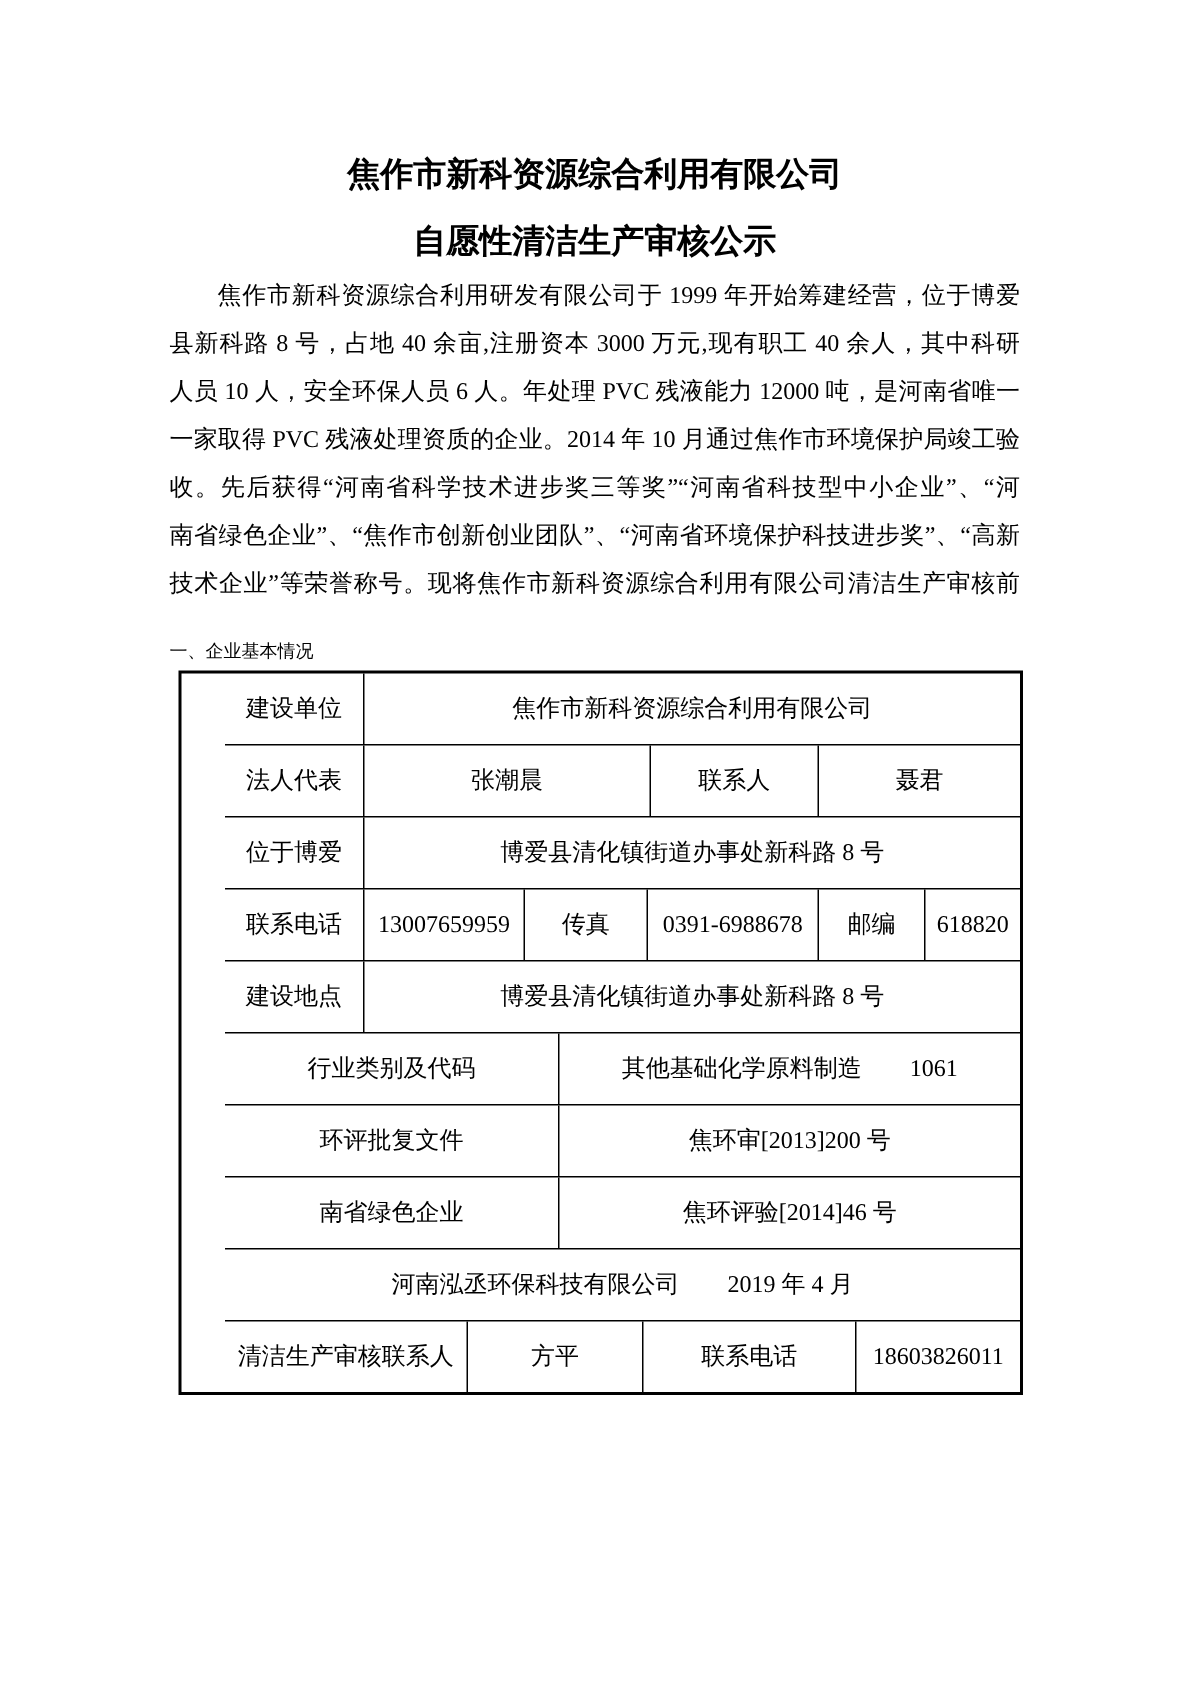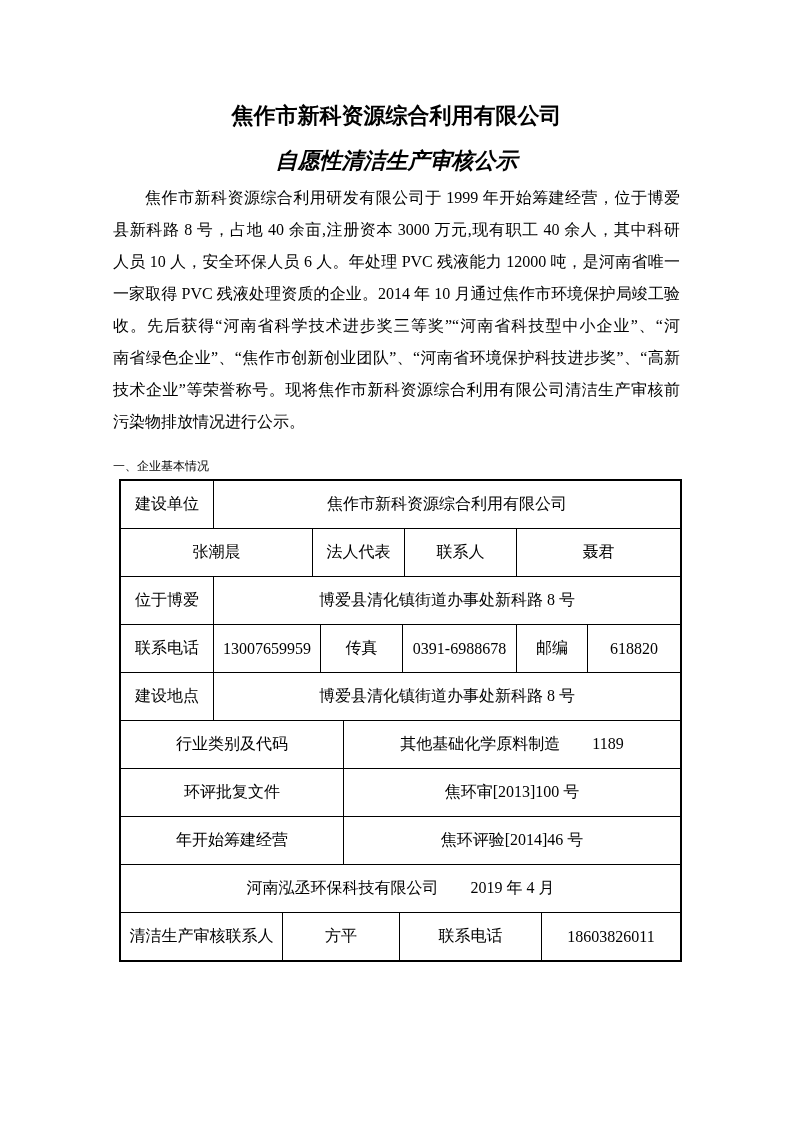--- a/index.html
+++ b/index.html
@@ -8,36 +8,36 @@
     overflow:hidden;position:relative;
     font-family:"Liberation Serif","DejaVu Serif",serif;
   }
   .content{padding:0 113px;}
   .title{
     font-family:"Liberation Sans","DejaVu Sans",sans-serif;
     font-weight:bold;font-size:22px;line-height:30px;
     text-align:center;margin:0;
   }
   .title1{padding-top:101px;}
-  .title2{margin-top:15px;font-style:italic;}
+  .title2{margin-top:15px;}
   .para{margin-top:6px;}
   .pline{
     font-size:16px;line-height:32px;
     text-align:justify;text-align-last:justify;
     text-justify:distribute;
     white-space:nowrap;
   }
   .pline.first{text-indent:32px;}
   .pline.last{text-align-last:left;}
   .sec-heading{font-size:12px;line-height:26px;margin-top:15px;}
   .tbl{
     margin-top:0;margin-left:6px;width:563px;
     border:2px solid #000;box-sizing:border-box;
   }
-  .trow{display:flex;height:47px;}
+  .trow{display:flex;height:47px;margin-left:29px;}
   .trow + .trow{border-top:1px solid #000;}
   .tcell{
     display:flex;align-items:center;justify-content:center;
     font-size:16px;box-sizing:border-box;
     border-left:1px solid #000;
     overflow:hidden;white-space:nowrap;
   }
   .tcell:first-child{border-left:none;}
   .grow{flex:1 1 auto;}
 </style>
@@ -51,35 +51,34 @@
     <h2 class="title title2">自愿性清洁生产审核公示</h2>
 
     <div class="para">
       <div class="pline first">焦作市新科资源综合利用研发有限公司于 1999 年开始筹建经营，位于博爱</div>
       <div class="pline">县新科路 8 号，占地 40 余亩,注册资本 3000 万元,现有职工 40 余人，其中科研</div>
       <div class="pline">人员 10 人，安全环保人员 6 人。年处理 PVC 残液能力 12000 吨，是河南省唯一</div>
       <div class="pline">一家取得 PVC 残液处理资质的企业。2014 年 10 月通过焦作市环境保护局竣工验</div>
       <div class="pline">收。先后获得“河南省科学技术进步奖三等奖”“河南省科技型中小企业”、“河</div>
       <div class="pline">南省绿色企业”、“焦作市创新创业团队”、“河南省环境保护科技进步奖”、“高新</div>
       <div class="pline">技术企业”等荣誉称号。现将焦作市新科资源综合利用有限公司清洁生产审核前</div>
-      <div class="pline last">污染物排放情况进行公示。</div>
     </div>
 
     <div class="sec-heading">一、企业基本情况</div>
 
     <div class="tbl">
 
       <div class="trow">
         <div class="tcell" style="flex:0 0 92px">建设单位</div>
         <div class="tcell grow">焦作市新科资源综合利用有限公司</div>
       </div>
 
       <div class="trow">
+        <div class="tcell" style="flex:0 0 92px">法人代表</div>
         <div class="tcell" style="flex:0 0 191px">张潮晨</div>
-        <div class="tcell" style="flex:0 0 92px">法人代表</div>
         <div class="tcell" style="flex:0 0 112px">联系人</div>
         <div class="tcell grow">聂君</div>
       </div>
 
       <div class="trow">
         <div class="tcell" style="flex:0 0 92px">位于博爱</div>
         <div class="tcell grow">博爱县清化镇街道办事处新科路 8 号</div>
       </div>
 
       <div class="trow">
@@ -91,30 +90,30 @@
         <div class="tcell grow">618820</div>
       </div>
 
       <div class="trow">
         <div class="tcell" style="flex:0 0 92px">建设地点</div>
         <div class="tcell grow">博爱县清化镇街道办事处新科路 8 号</div>
       </div>
 
       <div class="trow">
         <div class="tcell" style="flex:0 0 222px">行业类别及代码</div>
-        <div class="tcell grow">其他基础化学原料制造　　1189</div>
+        <div class="tcell grow">其他基础化学原料制造　　1061</div>
       </div>
 
       <div class="trow">
         <div class="tcell" style="flex:0 0 222px">环评批复文件</div>
-        <div class="tcell grow">焦环审[2013]100 号</div>
+        <div class="tcell grow">焦环审[2013]200 号</div>
       </div>
 
       <div class="trow">
-        <div class="tcell" style="flex:0 0 222px">年开始筹建经营</div>
+        <div class="tcell" style="flex:0 0 222px">南省绿色企业</div>
         <div class="tcell grow">焦环评验[2014]46 号</div>
       </div>
 
       <div class="trow">
         <div class="tcell grow">河南泓丞环保科技有限公司　　2019 年 4 月</div>
       </div>
 
       <div class="trow">
         <div class="tcell" style="flex:0 0 161px">清洁生产审核联系人</div>
         <div class="tcell" style="flex:0 0 117px">方平</div>

